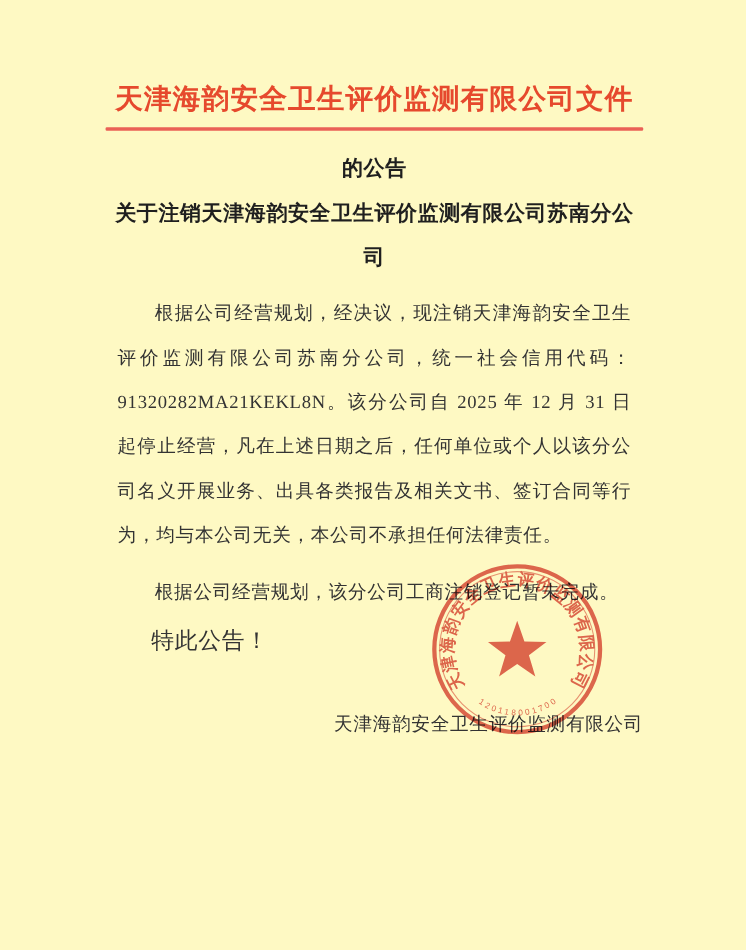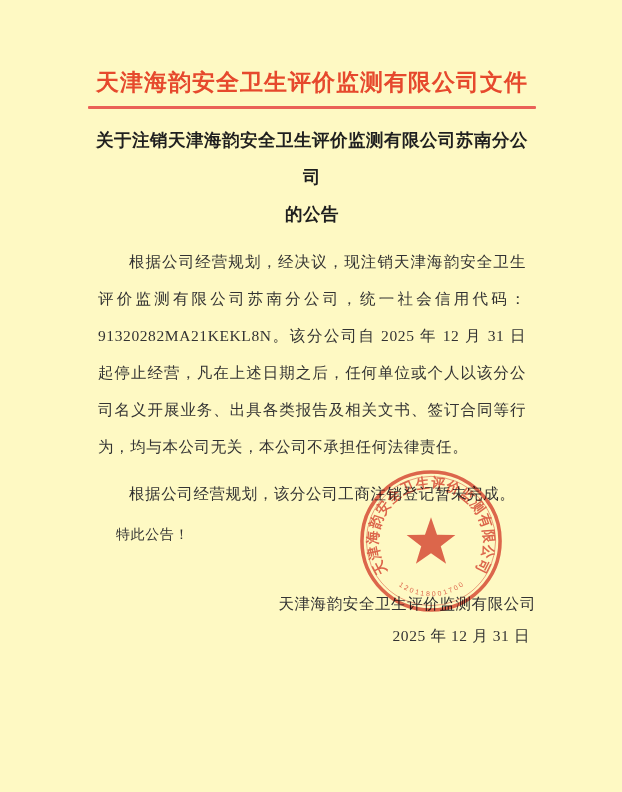--- a/index.html
+++ b/index.html
@@ -59,21 +59,21 @@
     letter-spacing: 0.6px;
     text-align: justify;
     color: #333;
   }
   .body-text p {
     margin: 10px;
     text-indent: 2em;
   }
   .closing {
     margin-top: 2px;
-    font-size: 14px;
+    font-size: 19px;
     line-height: 26px;
     letter-spacing: 0.6px;
     text-indent: 2em;
     color: #333;
   }
   .signature {
     margin-top: 40px;
     text-align: right;
     font-size: 15.5px;
     letter-spacing: 0.6px;
@@ -97,34 +97,33 @@
 
 <div class="page">
   <div class="content">
 
     <div class="doc-title">天津海韵安全卫生评价监测有限公司文件</div>
 
 
     <div class="red-rule"></div>
 
     <div class="heading">
+      <div>的公告</div>
       <div>关于注销天津海韵安全卫生评价监测有限公司苏南分公司</div>
-      <div>的公告</div>
     </div>
 
     <div class="body-text">
       <p>根据公司经营规划，经决议，现注销天津海韵安全卫生评价监测有限公司苏南分公司，统一社会信用代码：91320282MA21KEKL8N。该分公司自 2025 年 12 月 31 日起停止经营，凡在上述日期之后，任何单位或个人以该分公司名义开展业务、出具各类报告及相关文书、签订合同等行为，均与本公司无关，本公司不承担任何法律责任。</p>
       <p>根据公司经营规划，该分公司工商注销登记暂未完成。</p>
     </div>
 
     <div class="closing">特此公告！</div>
 
     <div class="signature">
       <div class="company">天津海韵安全卫生评价监测有限公司</div>
-      <div class="date">2025 年 12 月 31 日</div>
     </div>
 
   </div>
 
   <svg class="seal" viewBox="-75 -75 150 150" xmlns="http://www.w3.org/2000/svg">
     <defs>
       <path id="seal-arc-top" d="M -44.2 31.0 A 54 54 0 1 1 44.2 31.0" fill="none"></path>
       <path id="seal-arc-bottom" d="M -36.0 42.9 A 56 56 0 0 0 36.0 42.9" fill="none"></path>
     </defs>
     <circle cx="0" cy="0" r="70" fill="none" stroke="#d5423a" stroke-width="3.6"></circle>

